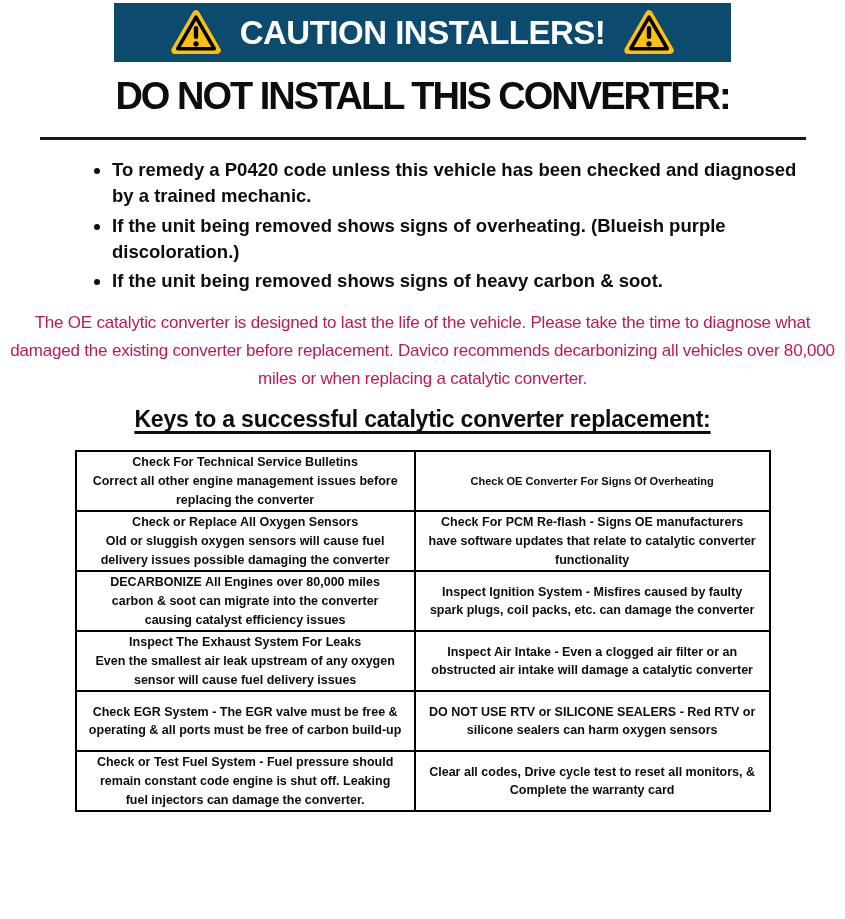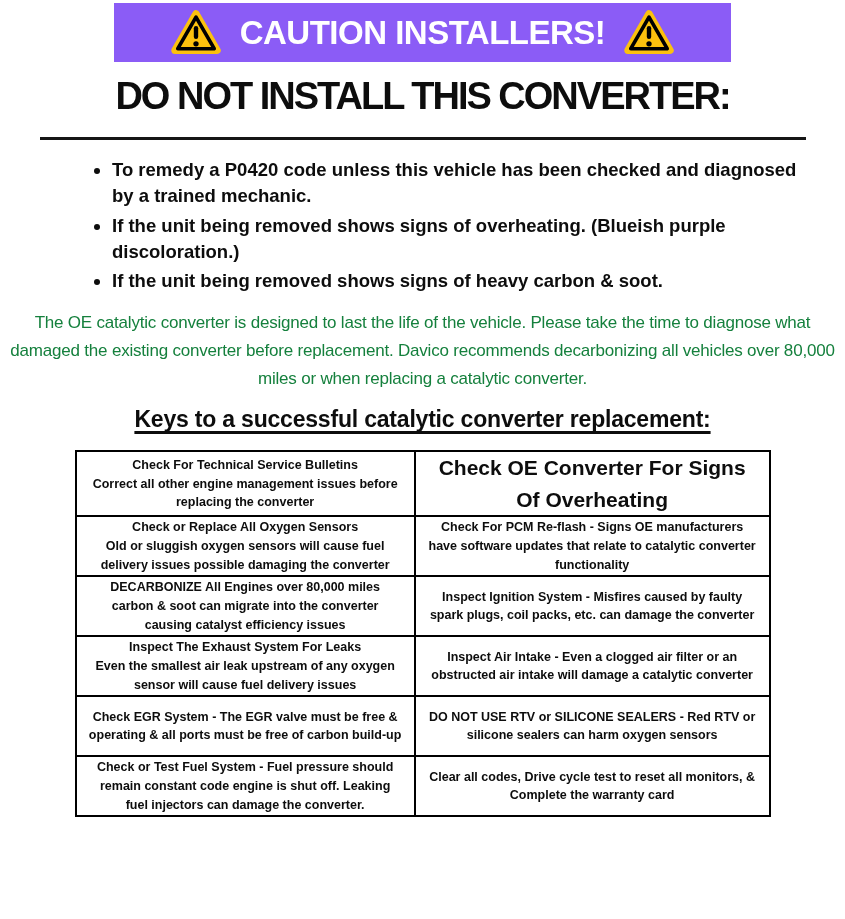--- a/index.html
+++ b/index.html
@@ -6,21 +6,21 @@
   body {
     width: 845px; height: 919px;
     background: #ffffff;
     color: #111;
     font-family: "Liberation Sans", sans-serif;
     overflow: hidden;
   }
   .banner {
     width: 617px; height: 59px;
     margin: 3px auto 0;
-    background: #8b5cf6;
+    background: #0c4a6e;
     display: flex; align-items: center; justify-content: center;
     gap: 18px;
   }
   .banner-title {
     color: #ffffff;
     font-size: 33px;
     font-weight: bold;
     letter-spacing: -0.5px;
     margin: 0;
     white-space: nowrap;
@@ -52,21 +52,21 @@
   }
   .bullets li { margin-bottom: 3px; }
   .notice {
     width: 828px;
     margin: 15px auto 0;
     text-align: center;
     font-size: 17px;
     font-weight: 400;
     letter-spacing: -0.2px;
     line-height: 1.63;
-    color: #15803d;
+    color: #be185d;
   }
   .keys-heading {
     text-align: center;
     font-size: 23px;
     font-weight: bold;
     letter-spacing: -0.2px;
     margin: 14px 0 0;
     color: #0d0d0d;
     text-decoration: underline;
     text-decoration-thickness: 2.5px;
@@ -85,21 +85,21 @@
     font-weight: bold;
     font-size: 12.5px;
     line-height: 1.5;
     padding: 0 12px;
     height: 58px;
     white-space: pre-line;
     color: #0d0d0d;
   }
   .tips-table td.col-left  { width: 48.8%; }
   .tips-table td.col-right { width: 51.2%; }
-  .tips-table td.big { font-size: 21px; }
+  .tips-table td.big { font-size: 11px; }
 </style>
 </head>
 <body>
 
 <div>
 
   <header class="banner">
     <span class="warning-icon">
       <svg viewBox="0 0 64 58" aria-hidden="true">
         <path d="M32 6 L58 51 L6 51 Z" fill="#fcc10e" stroke="#fcc10e" stroke-width="9" stroke-linejoin="round"></path>

